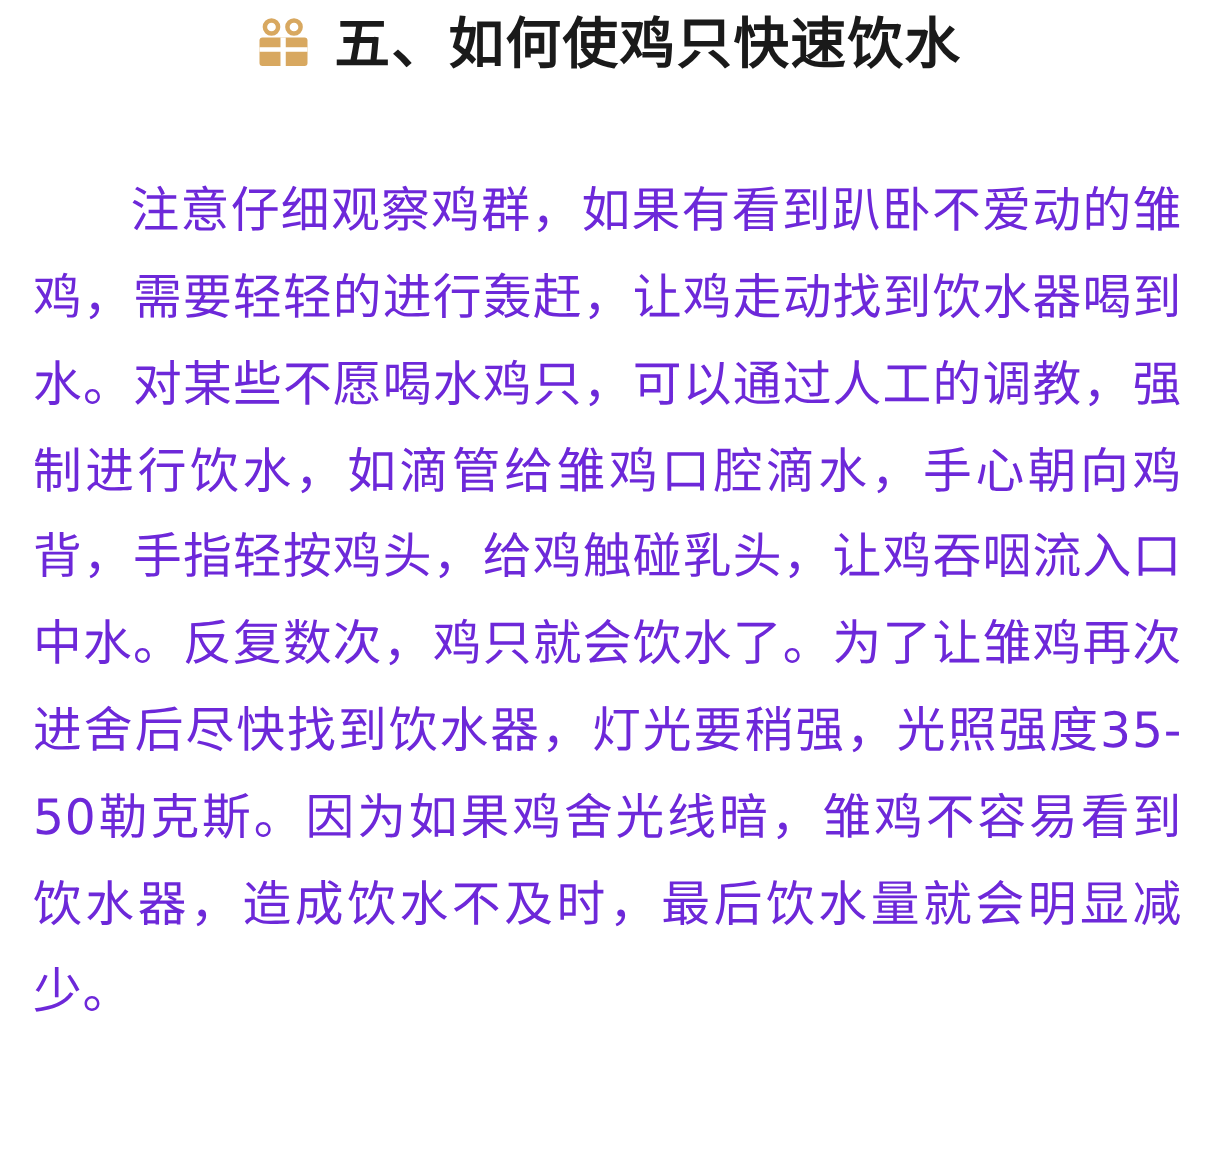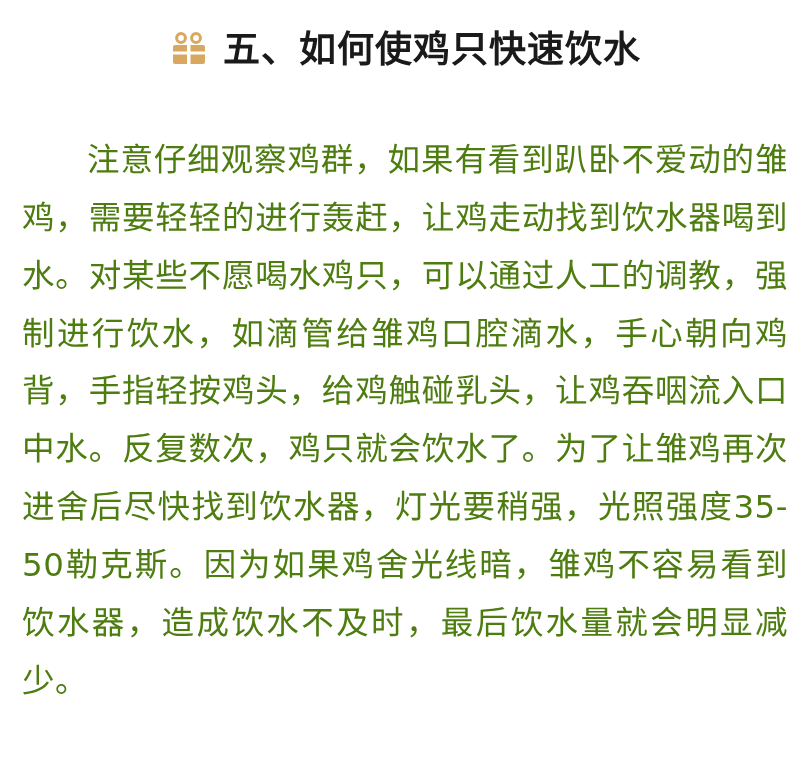--- a/index.html
+++ b/index.html
@@ -23,21 +23,20 @@
     box-sizing: border-box;
     padding: 0;
   }
 
   
   .heading {
     display: flex;
     align-items: center;
     justify-content: center;
     gap: 14px;
-    margin-top: 20px;
     margin-bottom: 0;
     height: 60px;
   }
 
   .heading-icon {
     width: 40px;
     height: 40px;
     position: relative;
     flex: 0 0 auto;
     display: block;
@@ -55,21 +54,21 @@
 
   
   .body-text {
     margin: 52px 22px 0 22px;
     font-size: 32.5px;
     line-height: 1.78;
     letter-spacing: 0.5px;
     text-align: justify;
     text-justify: inter-ideograph;
     text-indent: 2em;
-    color: #4d7c0f;
+    color: #6d28d9;
     font-family: "DejaVu Sans", "Liberation Sans", sans-serif;
   }
 </style>
 </head>
 <body>
 
 <div class="page">
 
   <div class="heading">
     <span class="heading-icon">

